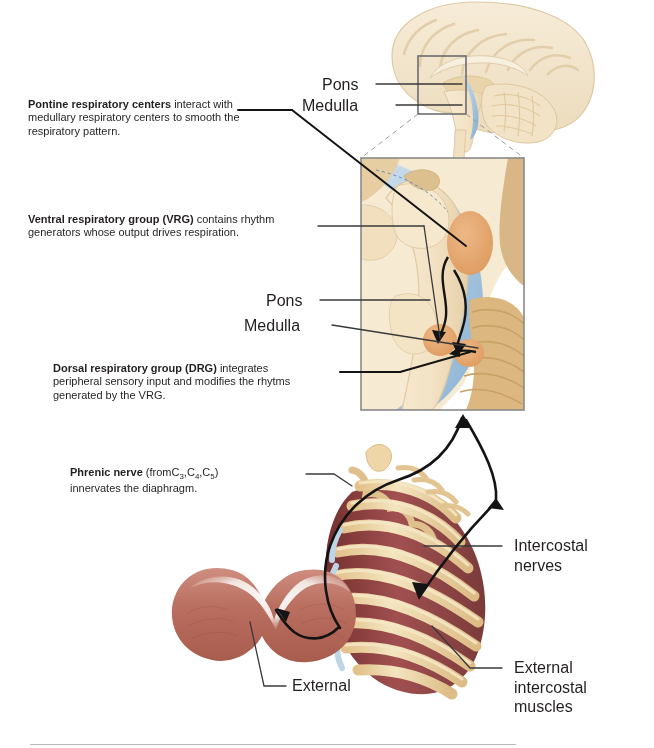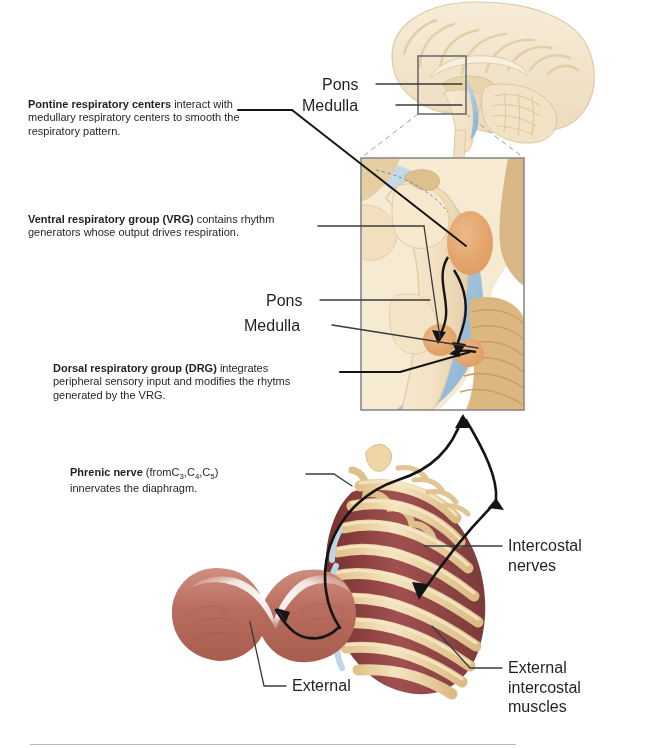--- a/index.html
+++ b/index.html
@@ -2,21 +2,21 @@
 <html><head>
 <meta charset="utf-8">
 <style>
   html,body{margin:0;padding:0;background:#ffffff;}
   body{width:654px;height:748px;position:relative;overflow:hidden;
        font-family:"Liberation Sans","DejaVu Sans",sans-serif;color:#231f20;}
   #stage{position:absolute;inset:0;width:654px;height:748px;}
   .txtblock{position:absolute;line-height:1.22;font-size:11px;}
   .txtblock b{font-weight:bold;}
   .lbl{position:absolute;font-size:16px;line-height:1.2;white-space:nowrap;}
-  .lbl.multi{white-space:normal;}
+  .lbl.multi{white-space:normal;margin-left:6px;}
   .rule{position:absolute;background:#b9b9b9;height:1px;}
   svg{position:absolute;left:0;top:0;overflow:visible;}
   .sub{font-size:0.72em;vertical-align:sub;}
 </style>
 </head>
 <body>
 
 <div id="stage">
 
   <svg width="654" height="748" viewBox="0 0 654 748">

